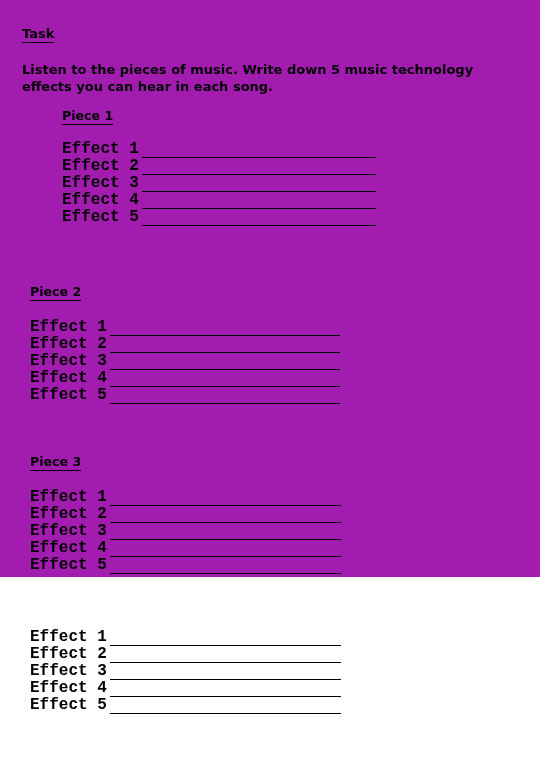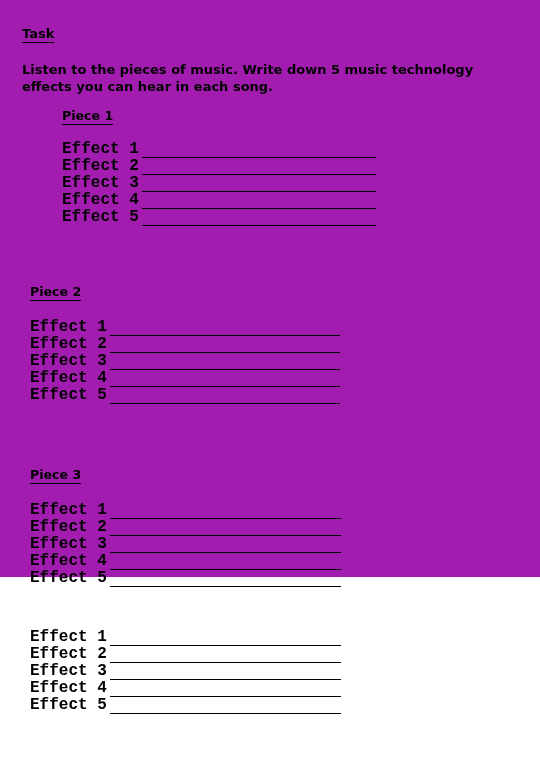--- a/index.html
+++ b/index.html
@@ -97,21 +97,21 @@
     min-width: 10px;
   }
 
   
   #piece-1 { left: 22px; top: 108px; width: 316px; margin-left: 40px; }
   #piece-1 .effects-wrap { margin-top: 17px; width: 314px; }
 
   #piece-2 { left: 30px; top: 284px; width: 311px; }
   #piece-2 .effects-wrap { margin-top: 19px; width: 310px; }
 
-  #piece-3 { left: 30px; top: 467px; width: 312px; }
+  #piece-3 { left: 30px; top: 454px; width: 312px; }
   #piece-3 .effects-wrap { margin-top: 19px; width: 311px; }
 
   #piece-4 { left: 30px; top: 610px; width: 312px; }
   #piece-4 .effects-wrap { margin-top: 19px; width: 311px; }
 </style>
 </head>
 <body>
 
 <div class="page">
 

